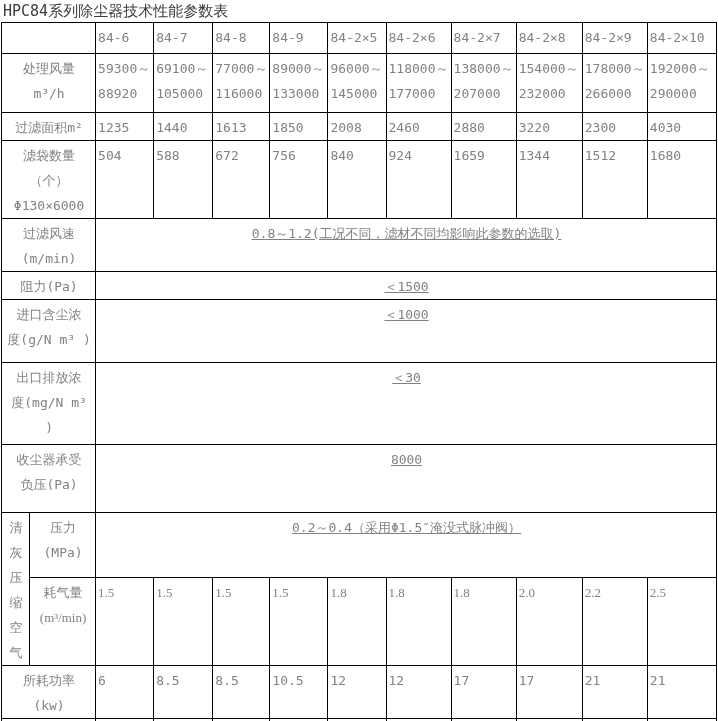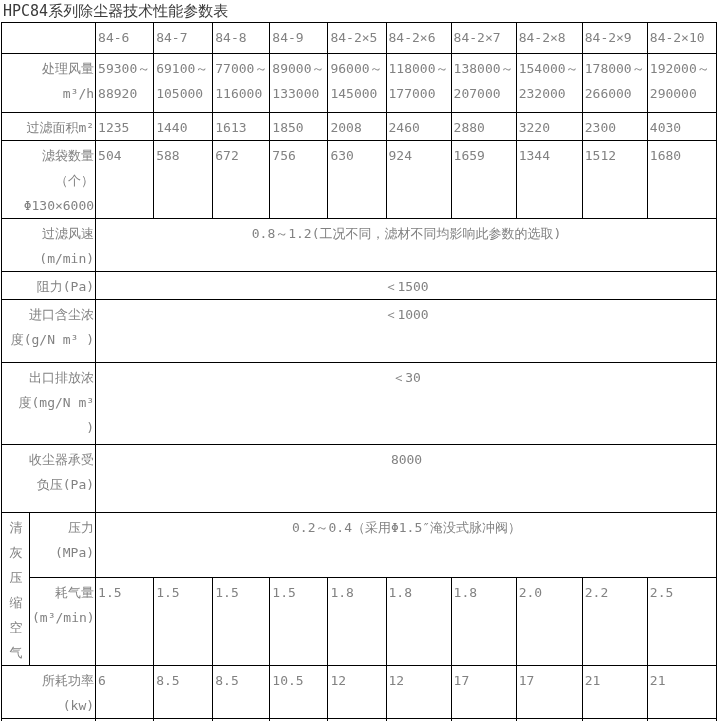--- a/index.html
+++ b/index.html
@@ -21,34 +21,34 @@
   table.spec td{
     border:1px solid #000;
     vertical-align:top;
     padding:2px 1px 0 2px;
     font-size:13px;
     color:#828282;
     line-height:25px;
     white-space:pre-line;
     overflow:hidden;
   }
-  td.lbl{ text-align:right; }
+  td.lbl{ text-align:center; }
   td.vlbl{ text-align:center; padding-left:1px; }
-  td.span{ text-align:center; }
+  td.span{ text-align:center;text-decoration:underline; }
   tr.r-header  { height:31px; }
   tr.r-airflow { height:59px; }
   tr.r-area    { height:28px; }
   tr.r-bags    { height:78px; }
   tr.r-velocity{ height:49px; }
   tr.r-resist  { height:25px; }
   tr.r-inlet   { height:63px; }
   tr.r-outlet  { height:82px; }
   tr.r-negp    { height:68px; }
   tr.r-pressure{ height:65px; }
-  tr.r-aircons { height:88px; }
+  tr.r-aircons { height:88px;font-family:Liberation Serif, serif; }
   tr.r-power   { height:48px; }
   tr.r-weight  { height:26px; }
 </style>
 </head>
 <body>
 
 <div class="title">HPC84系列除尘器技术性能参数表</div>
 
 <table class="spec">
   <colgroup>
@@ -121,21 +121,21 @@
   </tr>
 
   <tr class="r-bags">
     <td colspan="2" class="lbl">滤袋数量
 （个）
 Φ130×6000</td>
     <td>504</td>
     <td>588</td>
     <td>672</td>
     <td>756</td>
-    <td>630</td>
+    <td>840</td>
     <td>924</td>
     <td>1659</td>
     <td>1344</td>
     <td>1512</td>
     <td>1680</td>
   </tr>
 
   <tr class="r-velocity">
     <td colspan="2" class="lbl">过滤风速
 (m/min)</td>

